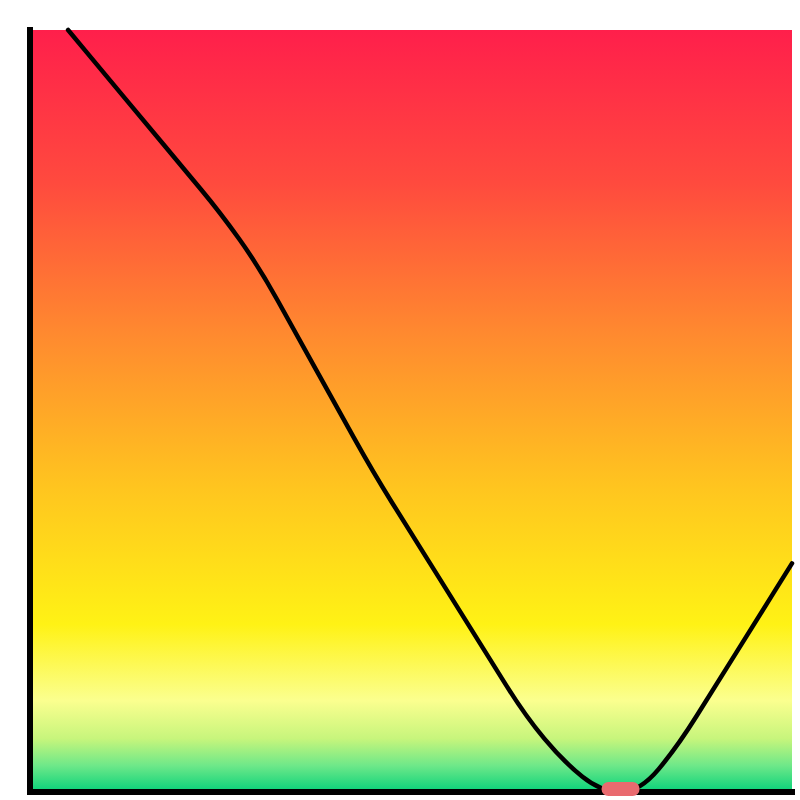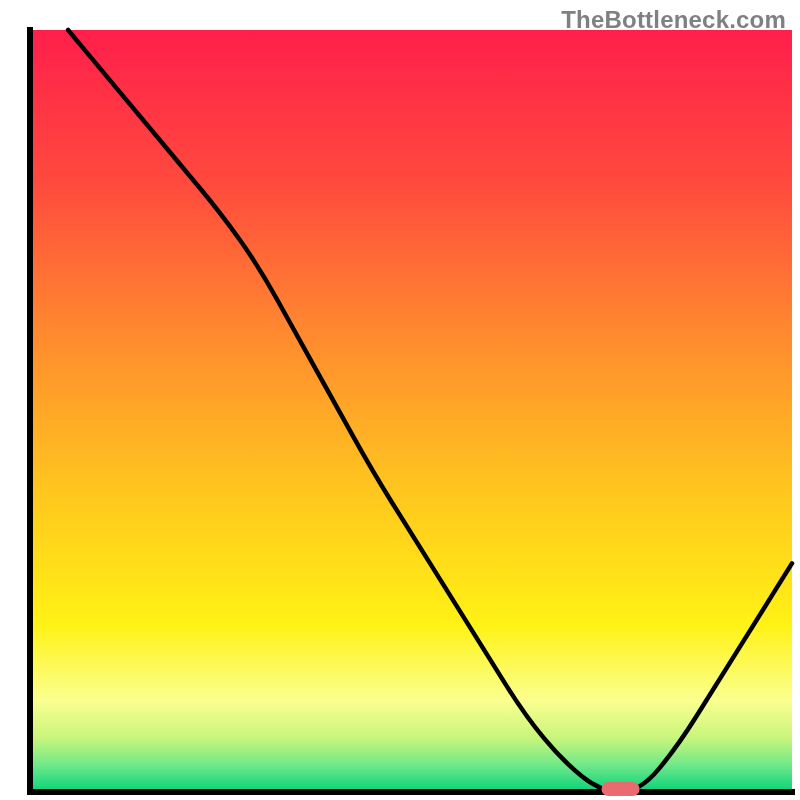--- a/index.html
+++ b/index.html
@@ -51,14 +51,13 @@
 
     <rect id="plotRect" fill="url(#bgGrad)" x="30" y="30" width="762" height="762"></rect>
 
     <path id="axesPath" fill="none" stroke="#000" stroke-width="6" stroke-linecap="square" d="M 30 30 L 30 792 L 792 792"></path>
 
     <path id="curvePath" fill="none" stroke="#000" stroke-width="4.5" stroke-linejoin="round" stroke-linecap="round" d="M 68.1 30 Q 68.1 30 87.15 52.860000000000014 Q 106.2 75.72000000000003 125.25 98.57999999999998 Q 144.3 121.43999999999994 163.35000000000002 144.3 Q 182.4 167.16000000000008 201.45 190.02000000000004 Q 220.5 212.88 239.55 239.55 Q 258.6 266.22 277.65 300.51 Q 296.7 334.8 315.75 369.09000000000003 Q 334.8 403.38 353.85 437.67 Q 372.90000000000003 471.96000000000004 391.95000000000005 502.44 Q 411 532.92 430.05 563.4 Q 449.1 593.88 468.15 624.36 Q 487.2 654.84 506.25 685.3199999999999 Q 525.3 715.8 544.3499999999999 738.66 Q 563.4 761.52 582.45 776.76 Q 601.5 792 620.55 792 Q 639.6 792 658.65 769.14 Q 677.6999999999999 746.28 696.75 715.8 Q 715.8000000000001 685.3199999999999 734.85 654.8399999999999 Q 753.9 624.36 772.95 593.88 T 792 563.4"></path>
 
     <rect id="highlightPill" rx="7" ry="7" fill="#e96a6f" x="601.5" y="782" width="38.10000000000002" height="14"></rect>
   </svg>
 
-  <div class="watermark">TheBottleneck.com</div>
 </div>
 
 </body></html>

